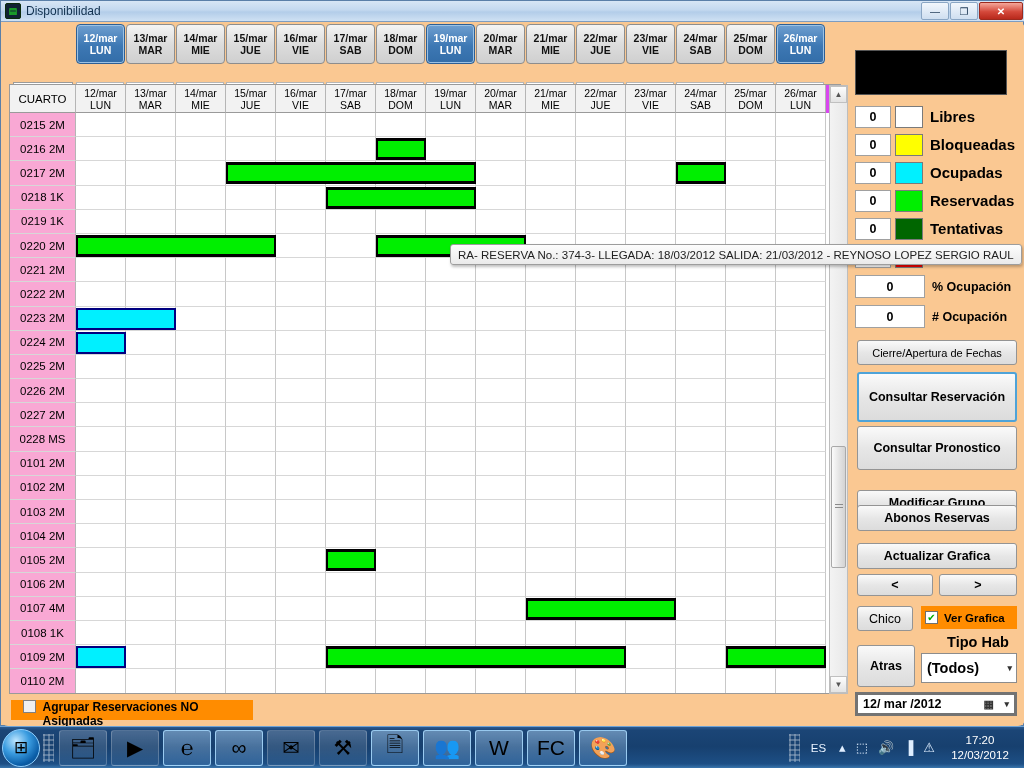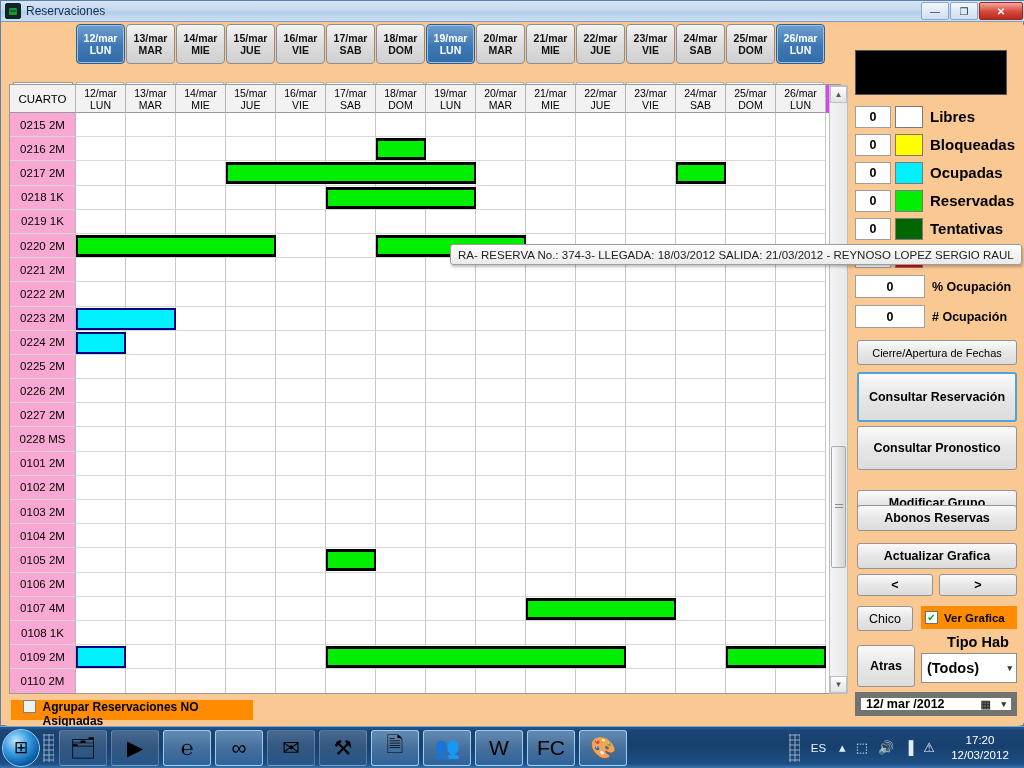--- a/index.html
+++ b/index.html
@@ -204,21 +204,21 @@
   #btn-atras { position: absolute; left: 8px; top: 623px; width: 58px; height: 42px; }
   #sel-tipohab {
     position: absolute; left: 72px; top: 631px; width: 96px; height: 30px;
     background: #fff; border: 1px solid #8c8c8c;
     display: flex; align-items: center; padding-left: 5px;
     font-size: 14.5px; font-weight: bold; color: #000; overflow: hidden;
   }
   #sel-tipohab .arrow { position: absolute; right: 4px; font-size: 9px; color: #333; }
   #datefield {
     position: absolute; left: 6px; top: 670px; width: 162px; height: 24px;
-    background: #fff; border: 6px solid #737373;
+    background: #fff; border: 3px solid #737373;
     display: flex; align-items: center; padding-left: 5px;
     font-size: 12.5px; font-weight: bold; color: #000;
   }
   #datefield .cal { position: absolute; right: 20px; font-size: 11px; color: #333; }
   #datefield .arrow { position: absolute; right: 5px; font-size: 9px; color: #333; }
 
   
   #agrupar {
     position: absolute; left: 10px; top: 678px; height: 20px; width: 242px;
     background: #ff8c00; display: flex; align-items: flex-start; padding-left: 12px;
@@ -256,21 +256,21 @@
   #tray .ticon { font-size: 13px; color: #dfeeff; margin: 0 5px; }
   #clock { width: 80px; text-align: center; color: #fff; font-size: 11.5px; line-height: 15px; }
 </style>
 </head>
 <body>
 
 <div id="app-window">
 
   <div id="titlebar">
     <div class="tb-icon">▤</div>
-    <div class="tb-title">Reservaciones</div>
+    <div class="tb-title">Disponibilidad</div>
     <div class="win-buttons">
       <div class="win-btn">—</div>
       <div class="win-btn">❐</div>
       <div class="win-btn close">✕</div>
     </div>
   </div>
 
   <div id="client">
 
     <div id="datestrip">

